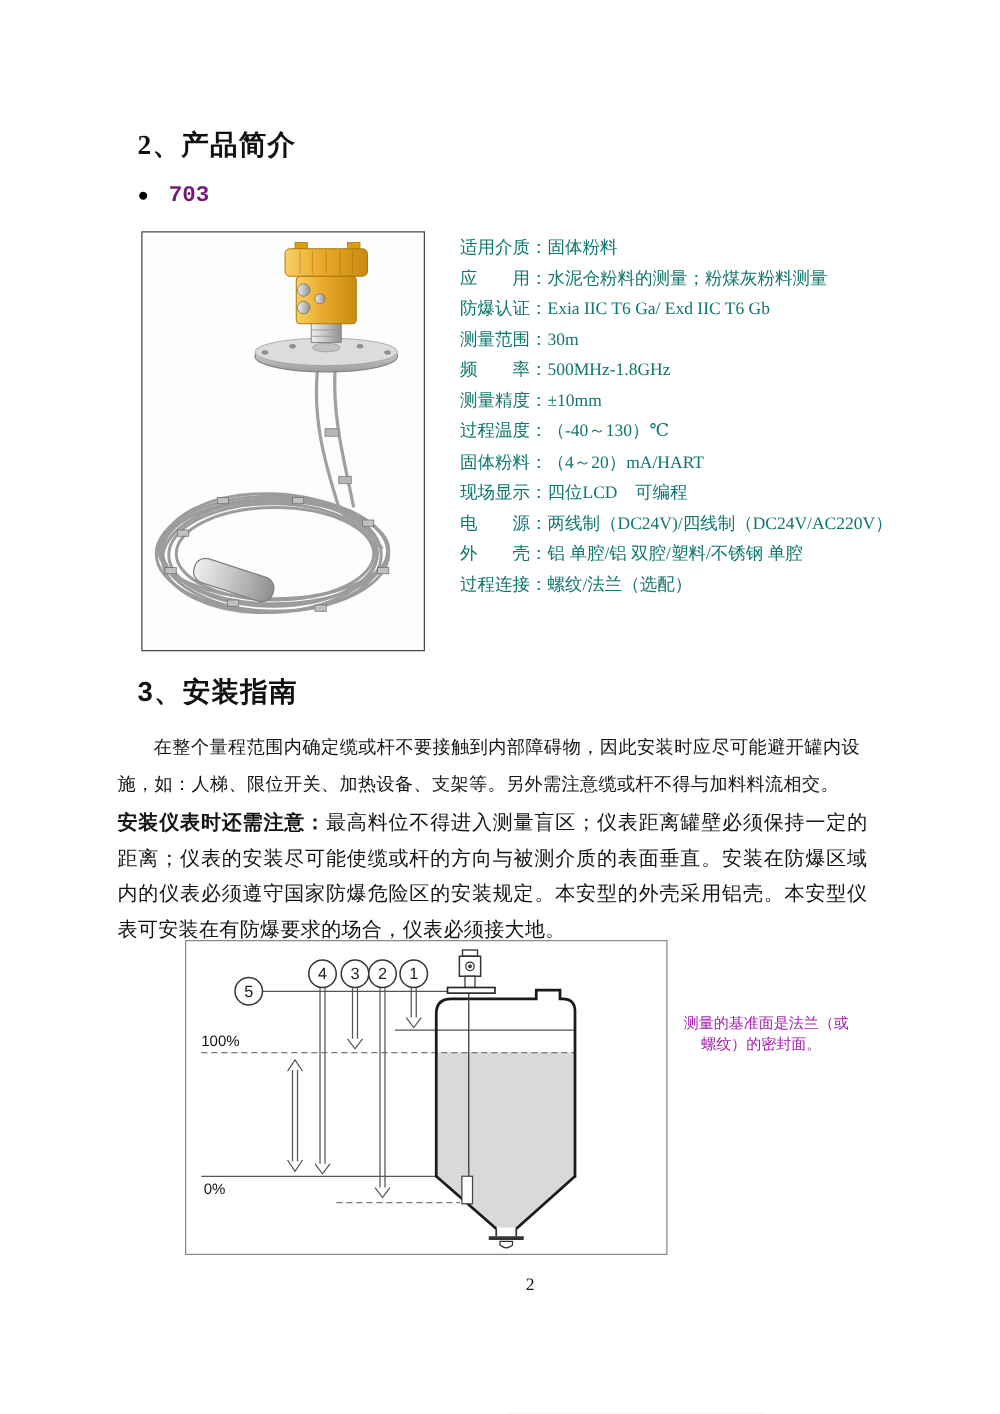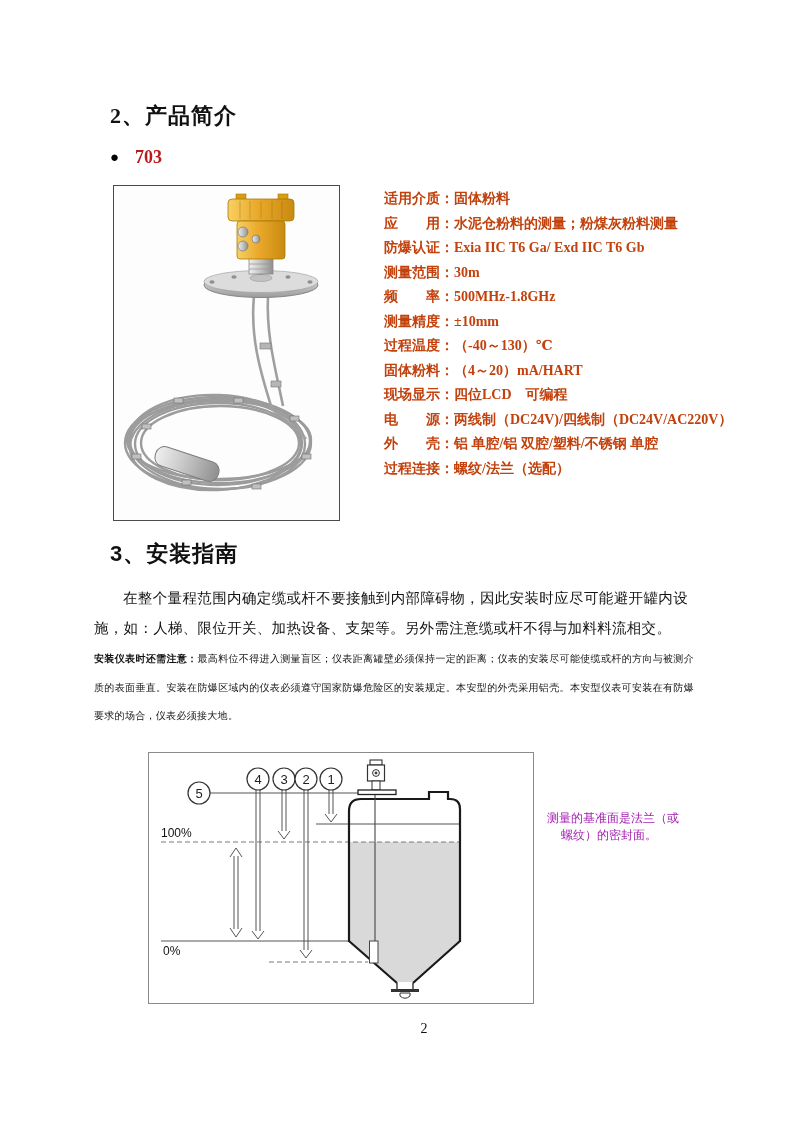--- a/index.html
+++ b/index.html
@@ -7,36 +7,36 @@
     position:relative; width:800px; height:1131px; margin:0 auto;
     background:#ffffff; overflow:hidden;
     font-family:"Liberation Serif","DejaVu Serif",serif; color:#111;padding-left:48px;
   }
   .sec-heading { position:absolute; left:110px; font-weight:700; letter-spacing:1px; }
   #heading-intro { top:101px; font-size:22px; font-family:"Liberation Serif","DejaVu Serif",serif; }
   #heading-install { top:539px; font-size:22px; font-family:"Liberation Sans","DejaVu Sans",sans-serif; }
 
   .model-row { position:absolute; left:110px; top:147px; display:flex; align-items:center; gap:16px; }
   .model-row .bullet { font-size:15px; line-height:1; color:#000; }
-  .model-row .model { font-family:Liberation Serif, serif; font-weight:700; font-size:18px; color:#b91c1c; }
+  .model-row .model { font-family:Liberation Mono, monospace; font-weight:700; font-size:18px; color:#701a75; }
 
   .photo-frame {
     position:absolute; left:113px; top:185px; width:227px; height:336px;
     border:1px solid #4a4a4a; box-sizing:border-box; background:#fdfdfd;
   }
   .photo-frame svg { display:block; }
 
-  .specs { position:absolute; left:384px; top:187px; font-size:14px; line-height:24.5px; white-space:nowrap; color:#c2410c;font-weight:bold; }
+  .specs { position:absolute; left:368px; top:187px; font-size:14px; line-height:24.5px; white-space:nowrap; color:#0f766e; }
   .spec-row { display:block; }
   .spec-label { display:inline; }
   .spec-value { display:inline; }
 
   .para { position:absolute; left:94px; color:#141414; text-align:justify; }
   #para-1 { top:583px; width:594px; font-size:14.5px; line-height:30px; text-indent:2em; letter-spacing:0.3px; }
-  #para-2 { top:645px; width:600px; font-size:10px; line-height:28.5px; letter-spacing:0.3px; }
+  #para-2 { top:645px; width:600px; font-size:16px; line-height:28.5px; letter-spacing:0.3px; }
   #para-2 .lead { font-weight:700; }
 
   .diagram-frame {
     position:absolute; left:148px; top:752px; width:386px; height:252px;
     border:1px solid #8a8a8a; box-sizing:border-box; background:#fff;
   }
   .legend {
     position:absolute; left:547px; top:810px; width:180px;
     font-family:"Liberation Sans","DejaVu Sans",sans-serif; font-size:12px; color:#a21caf;
   }

